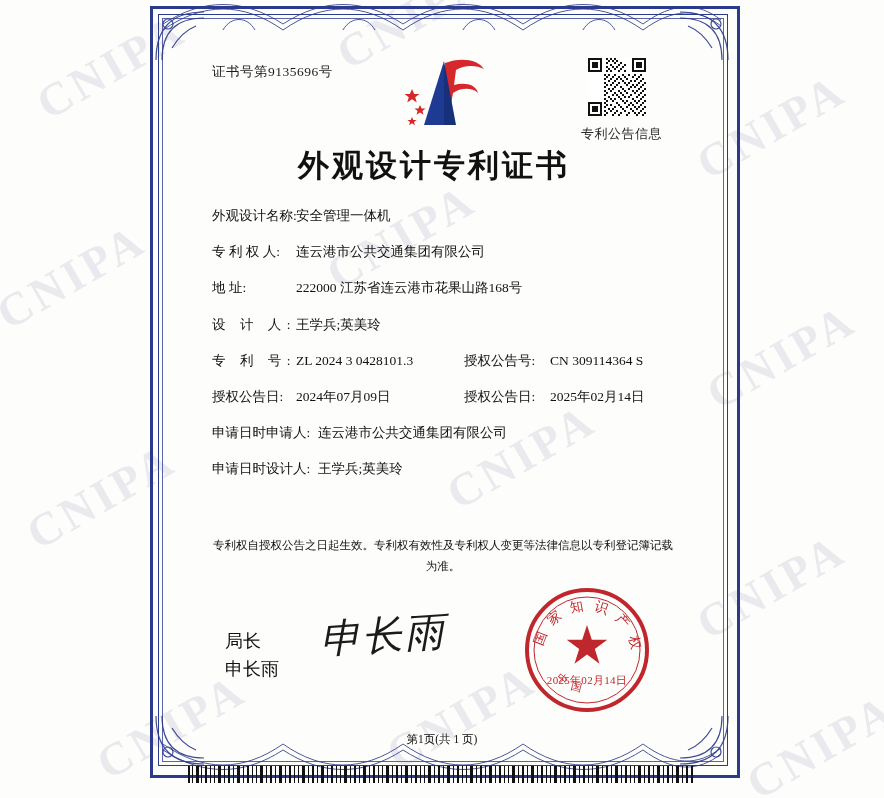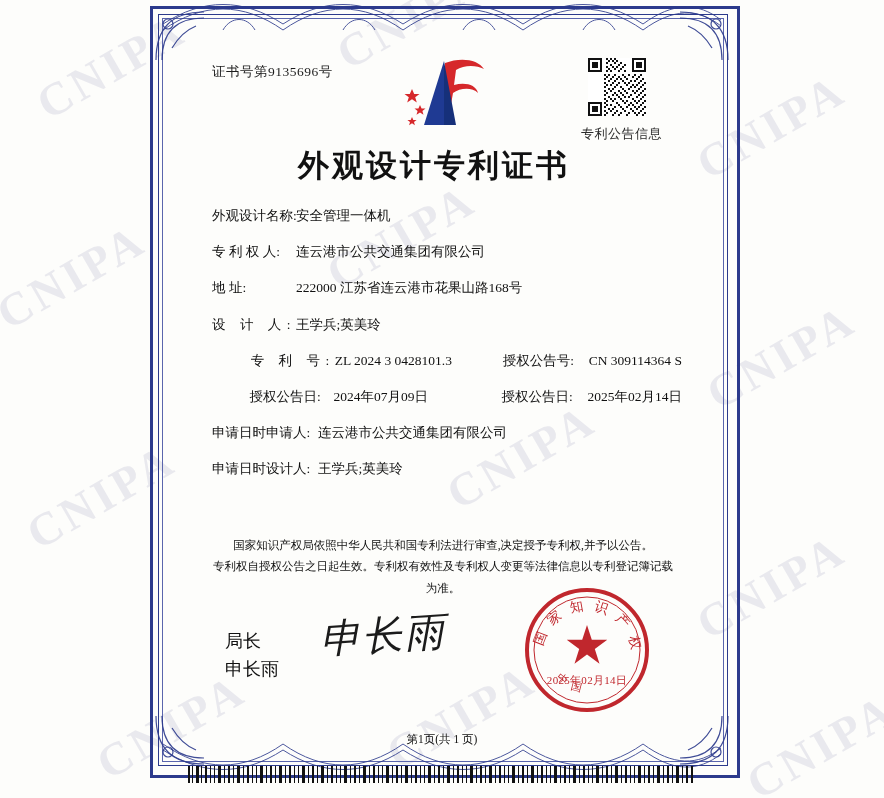--- a/index.html
+++ b/index.html
@@ -156,21 +156,20 @@
     width: 470px;
     z-index: 5;
     font-size: 13.5px;
     color: #111;
   }
   .row {
     display: flex;
     align-items: baseline;
     margin-bottom: 20px;
     line-height: 1.2;
-    justify-content: flex-end;
   }
   .row .label {
     width: 84px;
     flex: 0 0 84px;
     letter-spacing: 0px;
     white-space: nowrap;
   }
   .row .label.sp {
     letter-spacing: 5.5px;
   }
@@ -590,21 +589,20 @@
       <span class="value">连云港市公共交通集团有限公司</span>
     </div>
 
     <div class="row">
       <span class="label" style="width:106px; flex:0 0 106px;">申请日时设计人:</span>
       <span class="value">王学兵;英美玲</span>
     </div>
   </div>
 
   <div class="legal">
-    <p>国家知识产权局依照中华人民共和国专利法进行审查,决定授予专利权,并予以公告。</p>
     <p>专利权自授权公告之日起生效。专利权有效性及专利权人变更等法律信息以专利登记簿记载为准。</p>
   </div>
 
   <div class="director-block">
     <div>局长</div>
     <div>申长雨</div>
   </div>
   <div class="signature">申长雨</div>
 
   <svg class="seal" viewBox="0 0 130 130">

